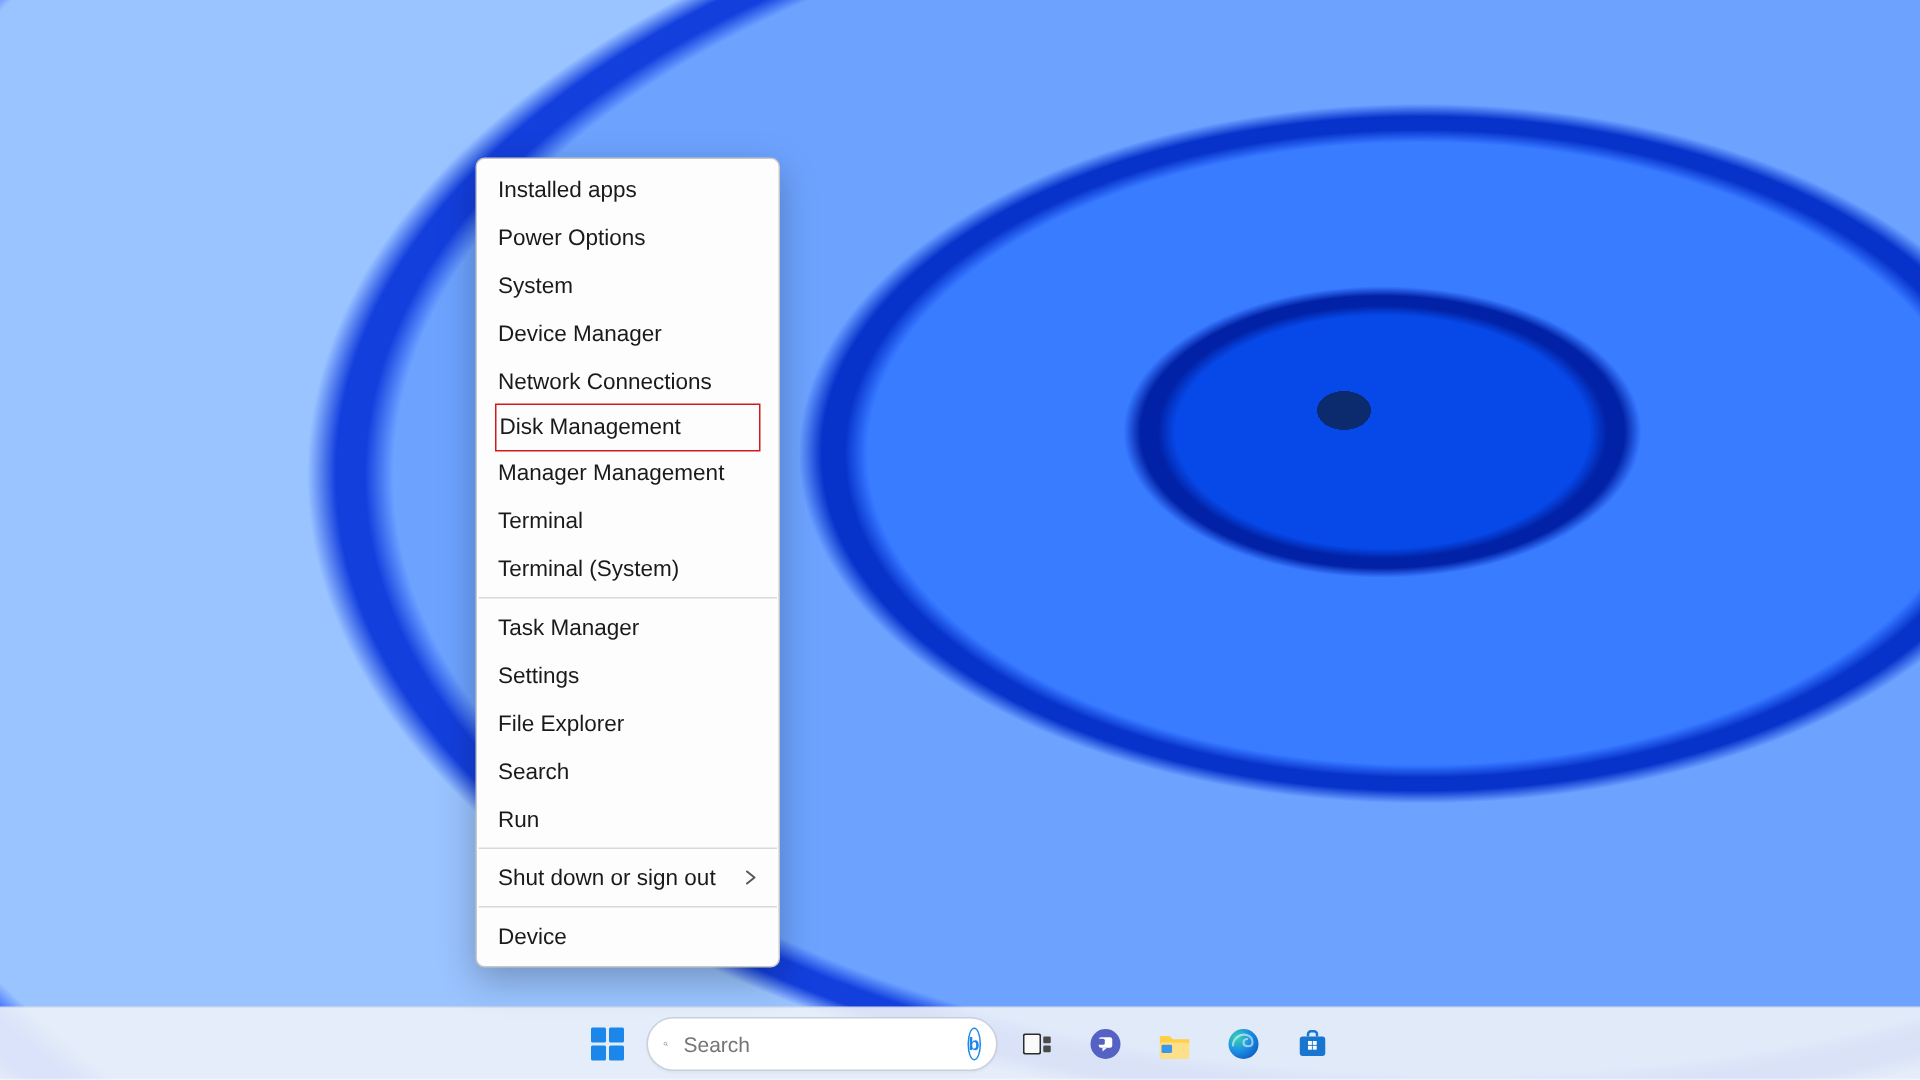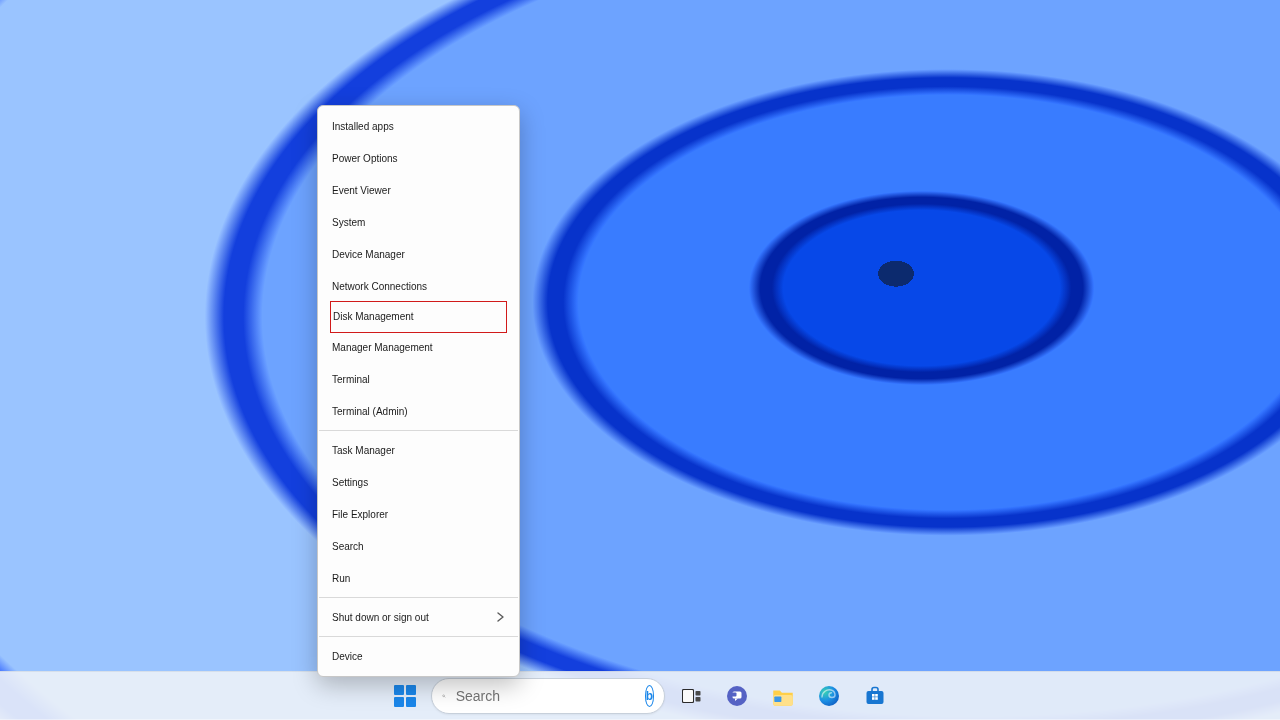--- a/index.html
+++ b/index.html
@@ -71,21 +71,21 @@
 
   
   .winx-menu {
     position: absolute;
     left: 317px; top: 105px; width: 201px;
     background: #fdfdfd; border: 1px solid #c7c7c7;
     border-radius: 6px;
     box-shadow: 0 8px 24px rgba(0,0,0,0.25);
     padding: 4px 0;
     z-index: 10;
-    font-size: 10px; color: #1a1a1a;
+    font-size: 15px; color: #1a1a1a;
   }
   .winx-item {
     padding: 0 14px; height: 32px;
     display: flex; align-items: center; justify-content: space-between;
     white-space: nowrap; cursor: default;
   }
   .winx-sep { height: 1px; background: #d9d9d9; margin: 3px 1px; }
   .winx-item .chev { color:#5a5a5a; }
 
   .highlight-box {
@@ -105,44 +105,41 @@
 
 <div class="winx-menu" id="winx-menu">
 
 <div class="winx-item">
       <span>Installed apps</span>
     </div>
     <div class="winx-item">
       <span>Power Options</span>
     </div>
     <div class="winx-item">
-      <span>Event Viewer</span>
-    </div>
-    <div class="winx-item">
       <span>System</span>
     </div>
     <div class="winx-item">
       <span>Device Manager</span>
     </div>
     <div class="winx-item">
       <span>Network Connections</span>
     </div>
     <div class="highlight-box">
       <div class="winx-item">
         <span>Disk Management</span>
       </div>
     </div>
     <div class="winx-item">
       <span>Manager Management</span>
     </div>
     <div class="winx-item">
       <span>Terminal</span>
     </div>
     <div class="winx-item">
-      <span>Terminal (Admin)</span>
+      <span>Terminal (System)</span>
     </div>
     <div class="winx-sep"></div>
     <div class="winx-item">
       <span>Task Manager</span>
     </div>
     <div class="winx-item">
       <span>Settings</span>
     </div>
     <div class="winx-item">
       <span>File Explorer</span>

